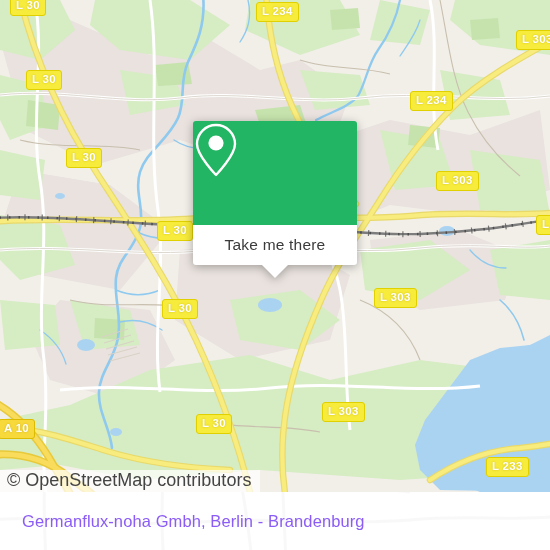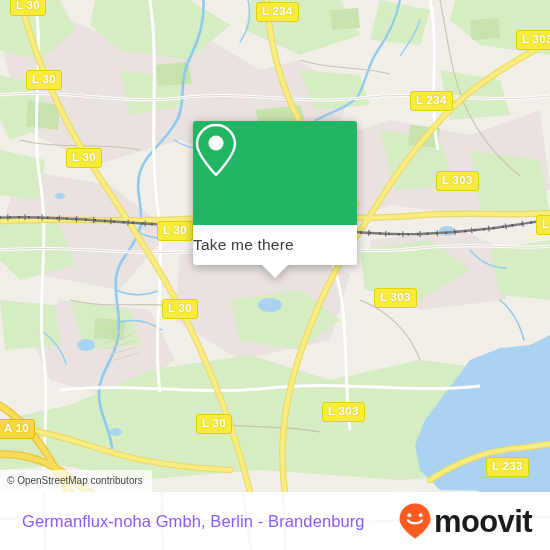--- a/index.html
+++ b/index.html
@@ -43,39 +43,39 @@
   .popup-top{
     background:#22b563;
     height:104px;
     border-radius:3px 3px 0 0;
     display:flex;align-items:center;justify-content:center;
   }
   .popup-bottom{
     background:#fff;
     height:40px;
     border-radius:0 0 3px 3px;
-    display:flex;align-items:center;justify-content:flex-start;
+    display:flex;align-items:center;justify-content:center;
   }
   .popup-label{
     color:#3b3b3b;font-size:15.5px;letter-spacing:.2px;
   }
   .popup-tail{
     position:absolute;left:50%;top:144px;margin-left:-13px;
     width:0;height:0;
     border-left:13px solid transparent;
     border-right:13px solid transparent;
     border-top:13px solid #fff;
   }
 
   
   .attrib{
     position:absolute;left:0;bottom:0;
     background:rgba(255,255,255,.72);
     color:#444;
-    font-size:10px;
+    font-size:18px;
     padding:3px 9px 4px 7px;
     line-height:15px;
     white-space:nowrap;
   }
 
   
   .footer{
     position:absolute;left:0;top:492px;width:550px;height:58px;
     background:#ffffff;
     overflow:hidden;
@@ -288,24 +288,15 @@
         <path d="M18,-10 C34,60 62,120 98,175 C134,230 168,280 196,340 C222,396 240,450 252,560"></path>
         <path d="M560,36 C520,58 480,80 452,108 C424,136 400,168 380,200 C360,232 338,262 322,298 C306,334 292,372 286,410 C280,448 282,476 286,560"></path>
         <path d="M266,-10 C268,30 276,70 292,106 C308,142 330,176 356,204 C382,232 410,256 440,272"></path>
         <path d="M-10,430 C30,424 70,440 110,452 C150,464 190,468 230,470 C290,472 350,486 410,492"></path>
         <path d="M-10,520 C60,514 130,528 200,522 C270,516 340,526 410,520 C470,514 520,522 560,516"></path>
       </g>
     </svg>
 
     <div class="footer-title">Germanflux-noha Gmbh, Berlin - Brandenburg</div>
 
-    <div class="logo">
-      <svg width="34" height="38" viewBox="0 0 34 38">
-        <path d="M17,1.5 C8.4,1.5 1.5,8.4 1.5,17 C1.5,26.5 17,36.5 17,36.5 C17,36.5 32.5,26.5 32.5,17 C32.5,8.4 25.6,1.5 17,1.5 Z" fill="#ff5b23"></path>
-        <circle cx="11.4" cy="13.2" r="1.9" fill="#ffffff"></circle>
-        <circle cx="22.6" cy="13.2" r="1.9" fill="#ffffff"></circle>
-        <path d="M10,18.4 C12.4,22.2 21.6,22.2 24,18.4" stroke="#ffffff" stroke-width="2.3" fill="none" stroke-linecap="round"></path>
-      </svg>
-      <span class="logo-word">moovit</span>
-    </div>
   </div>
 
 </div>
 
 </body></html>

